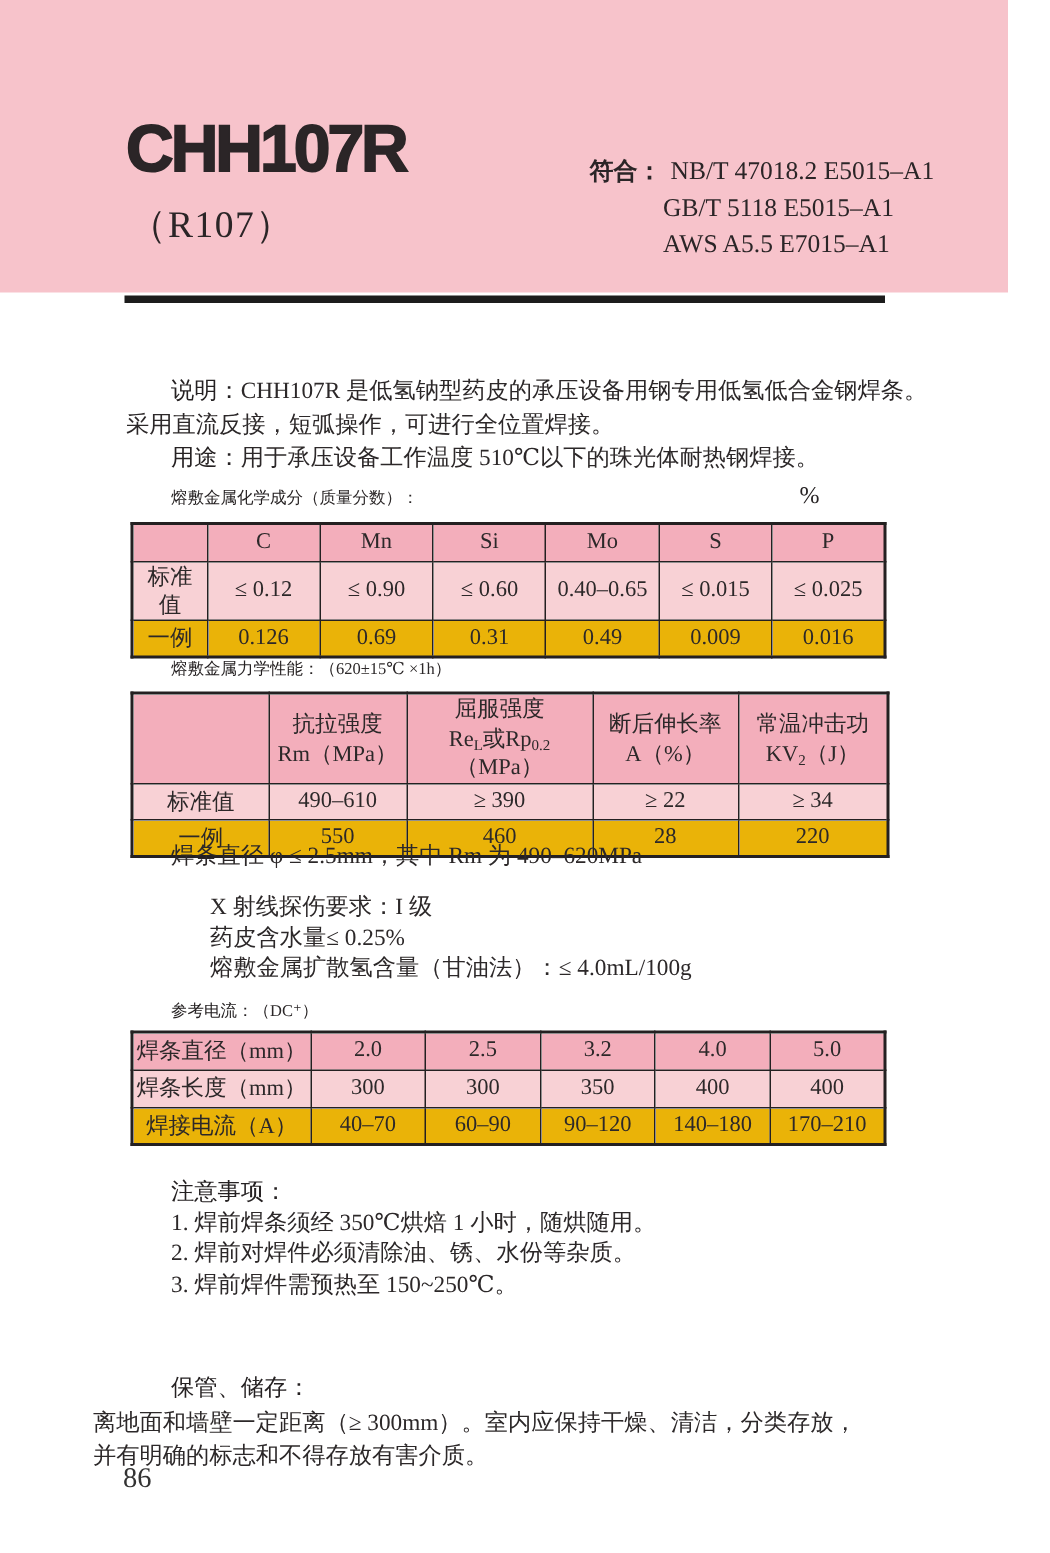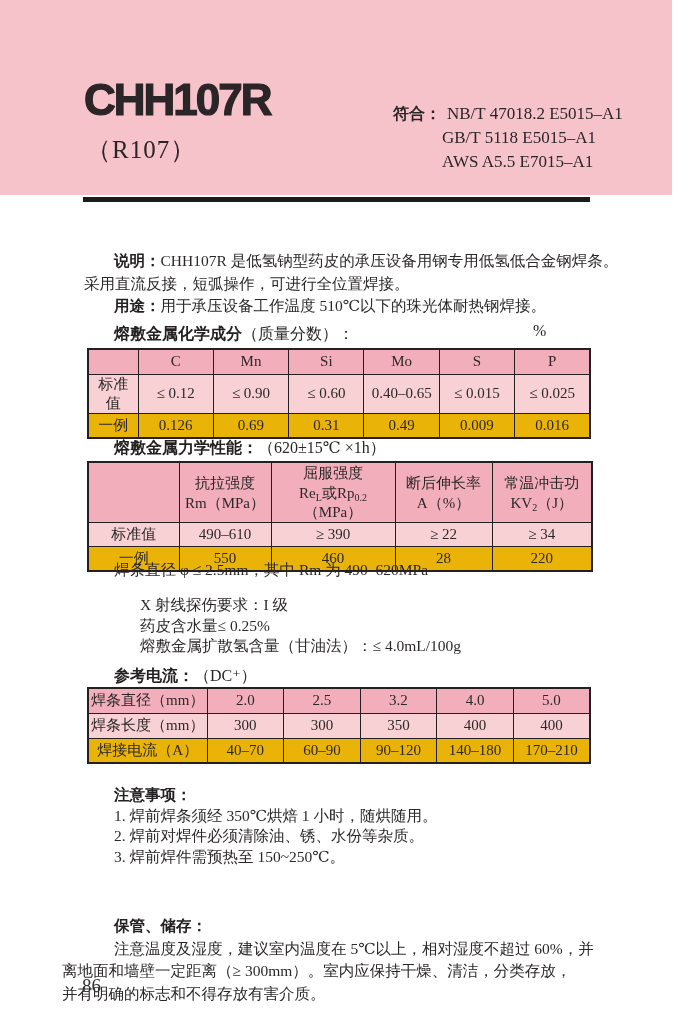--- a/index.html
+++ b/index.html
@@ -25,28 +25,28 @@
   }
   .std-row{white-space:nowrap;}
   .std-label{
     font-family:"Liberation Sans","DejaVu Sans",sans-serif;
     font-weight:bold;font-size:16px;margin-right:6px;
   }
   .std-indent{padding-left:49px;}
   .rule{position:absolute;left:83px;top:197px;width:507px;height:5px;background:#1c1c1c;}
 
   
-  .blab{font-family:"Liberation Sans","DejaVu Sans",sans-serif;font-weight:bold;color:#252122;}
+  .blab{font-family:"Liberation Sans","DejaVu Sans",sans-serif;font-weight:normal;color:#252122;}
   .line{white-space:nowrap;}
   .sec{position:absolute;font-size:15.5px;color:#2c2829;}
 
   .intro{left:84px;top:250px;line-height:22.5px;}
   .ind{padding-left:30px;}
 
-  .cap{font-size:16px;white-space:nowrap;}
+  .cap{font-size:11px;white-space:nowrap;}
   .cap-chem{left:114px;top:324px;}
   .unit{position:absolute;left:533px;top:322px;font-size:16px;}
   .cap-mech{left:114px;top:438px;}
   .cap-cur{left:114px;top:666px;}
 
   .dia{left:114px;top:560px;}
   .xray{left:114px;top:595px;line-height:20.5px;margin-left:26px;}
   .notes{left:114px;top:785px;line-height:20.5px;}
   .storage{left:62px;top:876px;line-height:22.5px;margin-top:39px;}
   .hang{padding-left:52px;}
@@ -254,20 +254,19 @@
 
   <div class="sec notes">
     <div class="line blab">注意事项：</div>
     <div class="line">1. 焊前焊条须经 350℃烘焙 1 小时，随烘随用。</div>
     <div class="line">2. 焊前对焊件必须清除油、锈、水份等杂质。</div>
     <div class="line">3. 焊前焊件需预热至 150~250℃。</div>
   </div>
 
   <div class="sec storage">
     <div class="line blab hang">保管、储存：</div>
-    <div class="line hang">注意温度及湿度，建议室内温度在 5℃以上，相对湿度不超过 60%，并</div>
     <div class="line">离地面和墙壁一定距离（≥ 300mm）。室内应保持干燥、清洁，分类存放，</div>
     <div class="line">并有明确的标志和不得存放有害介质。</div>
   </div>
 
   <div class="sec pagenum">86</div>
 
 </div>
 
 </body></html>

